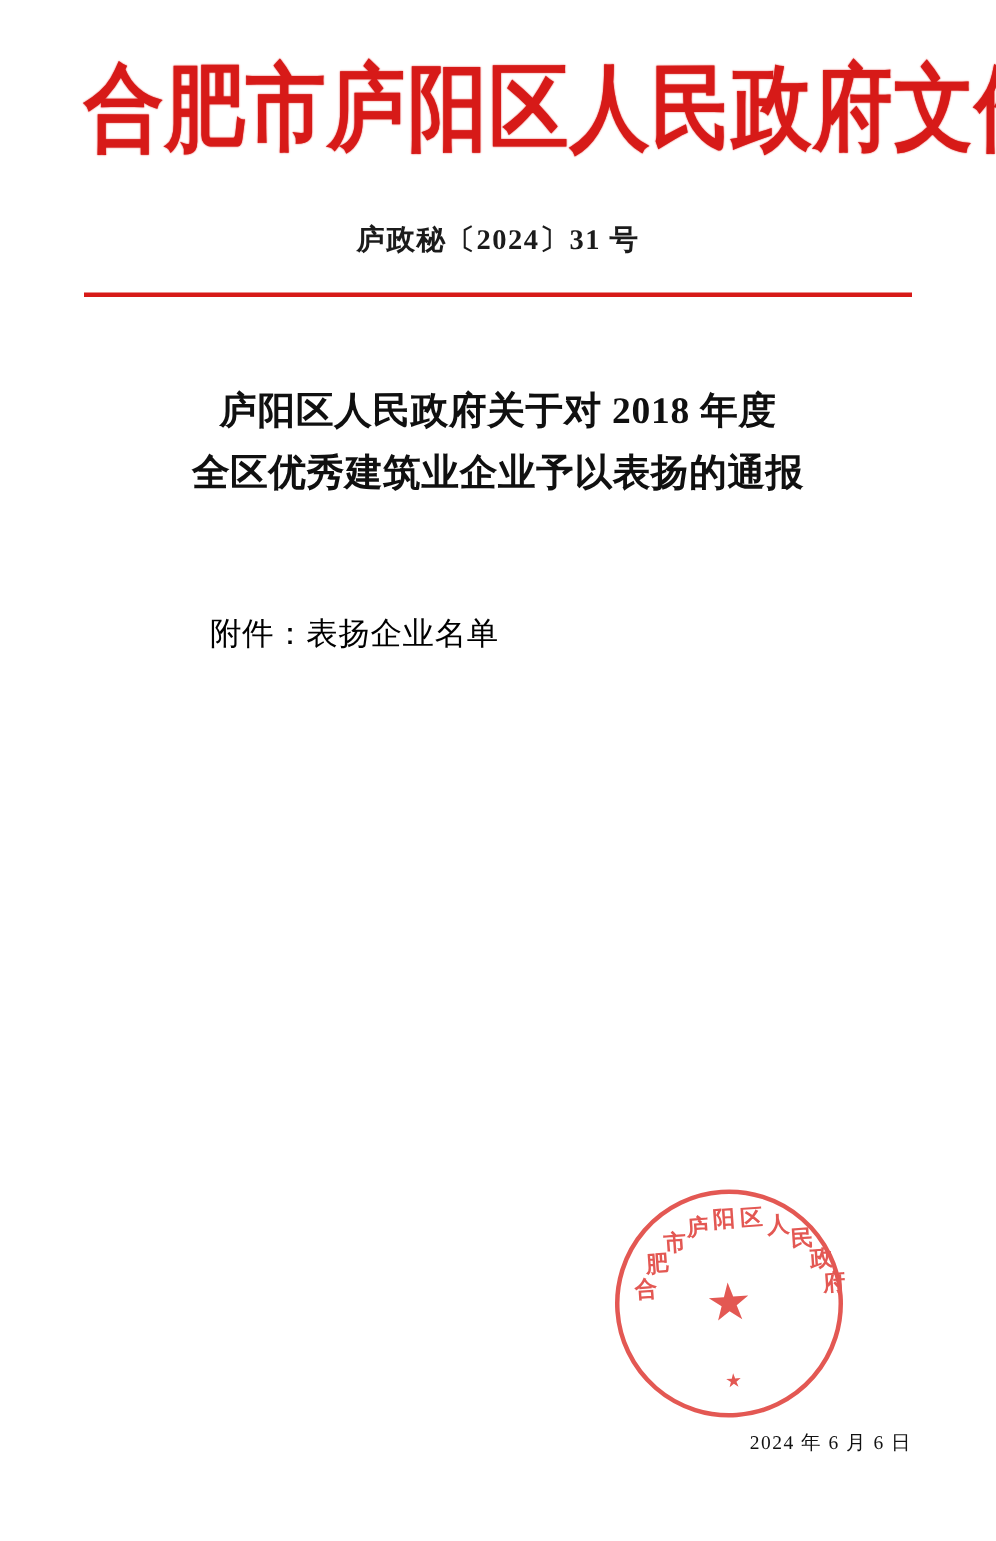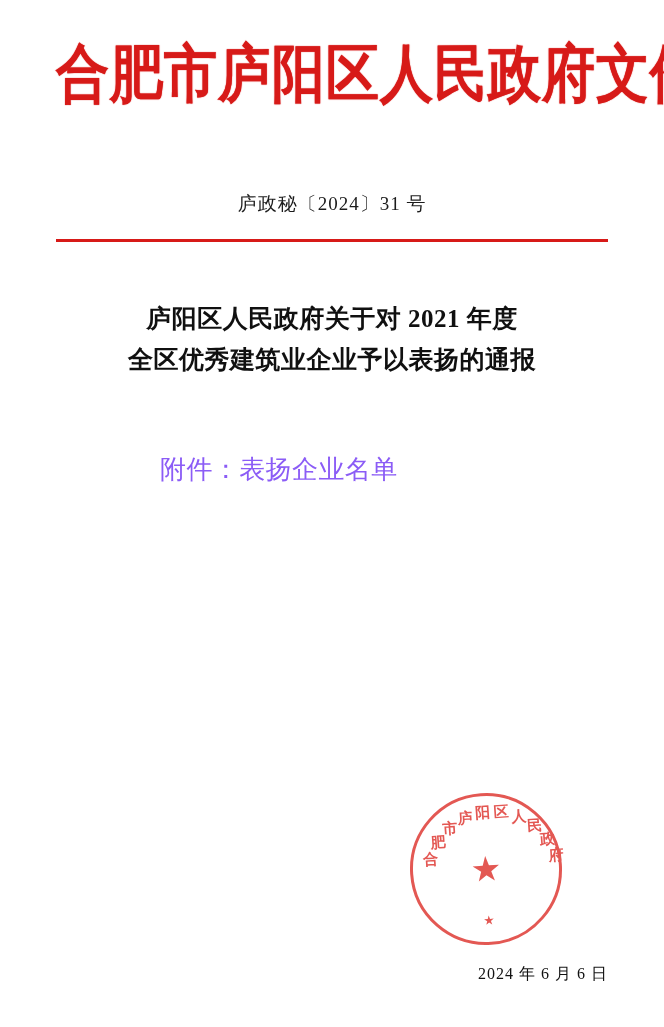--- a/index.html
+++ b/index.html
@@ -40,22 +40,23 @@
     transform: scaleY(1.18);
     transform-origin: center top;
     text-shadow: 0 0 1px #d71a18;
   }
 
   
   .doc-number {
     text-align: center;
     font-size: 19px;
     letter-spacing: 1px;
-    margin-top: 92px;
+    margin-top: 48px;
     color: #1b1b1b;
+    font-weight: bold;
   }
 
   
   .red-rule {
     margin-top: 22px;
     height: 3px;
     background: #d71a18;
     width: 100%;
   }
 
@@ -84,24 +85,24 @@
   }
   .body-text p {
     margin: 0;
   }
   .body-text p.indent {
     text-indent: 2em;
   }
 
   .attachment {
     margin-top: 72px;
-    font-size: 26px;
+    font-size: 21px;
     letter-spacing: 0.4px;
     text-indent: 4em;
-    color: #8b5cf6;
+    color: #000000;
   }
 
   
   .sign-area {
     position: absolute;
     right: 56px;
     bottom: 40px;
     width: 300px;
     height: 190px;
   }
@@ -153,43 +154,43 @@
     bottom: 14px;
     transform: translateX(-50%);
     font-size: 11px;
     color: #e0413c;
     letter-spacing: 1px;
     white-space: nowrap;
   }
   .date {
     position: absolute;
     right: 0;
-    bottom: 2px;
-    font-size: 16px;
+    bottom: 16px;
+    font-size: 13px;
     letter-spacing: 1px;
     color: #121212;
     white-space: nowrap;
     text-align: right;
   }
 </style>
 </head>
 <body>
 
 <div class="page">
 
   <div class="masthead">
     <div class="masthead-title">合肥市庐阳区人民政府文件</div>
   </div>
 
   <div class="doc-number">庐政秘〔2024〕31 号</div>
 
   <div class="red-rule"></div>
 
   <div class="doc-title">
-    <span class="line">庐阳区人民政府关于对 2021 年度</span>
+    <span class="line">庐阳区人民政府关于对 2018 年度</span>
     <span class="line">全区优秀建筑业企业予以表扬的通报</span>
   </div>
 
   <div class="body-text">
   </div>
 
   <div class="attachment">附件：表扬企业名单</div>
 
   <div class="sign-area">
     <div class="seal">

